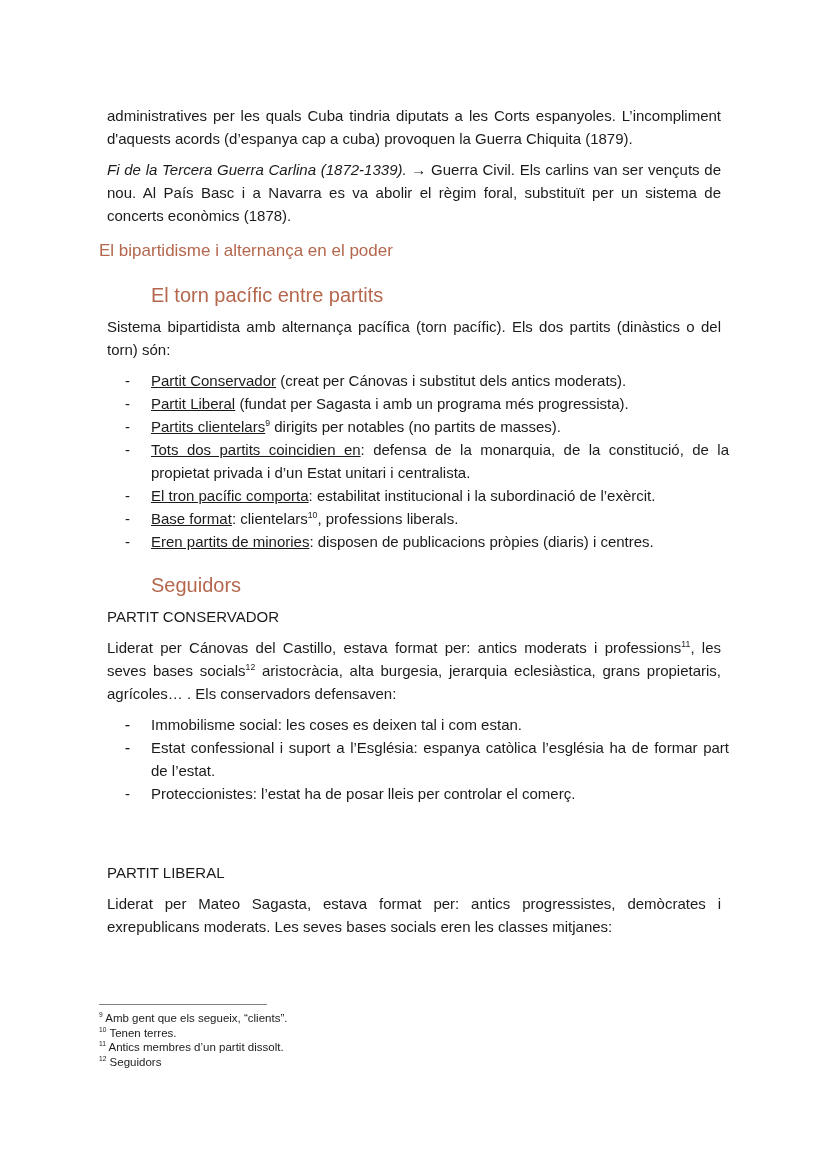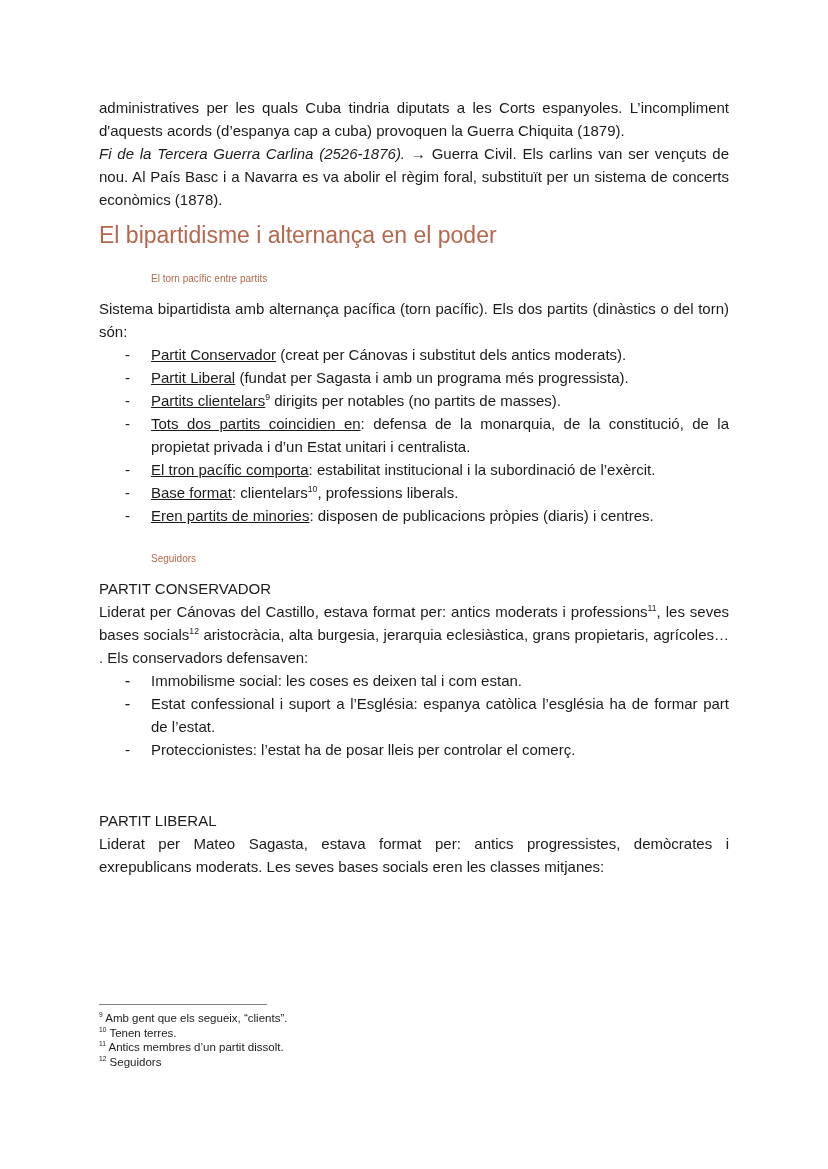--- a/index.html
+++ b/index.html
@@ -22,34 +22,34 @@
     background: #ffffff;
   }
   .content {
     position: absolute;
     left: 99px;
     top: 96px;
     width: 630px;
     font-size: 15px;
     line-height: 23px;
   }
-  p.para { margin: 0; }
+  p.para { margin: 8px; }
   .justify { text-align: justify; }
   .italic { font-style: italic; }
   .underline { text-decoration: underline; }
   h2.heading1 {
     color: var(--heading-color);
-    font-size: 23px;
+    font-size: 17px;
     font-weight: 400;
     line-height: 24px;
     margin: 12px 0 0 0;
   }
   h3.heading2 {
     color: var(--heading-color);
-    font-size: 10px;
+    font-size: 20px;
     font-weight: 400;
     line-height: 24px;
     margin: 20px 0 6px 52px;
   }
   ul.dash-list { list-style: none; margin: 0; padding: 0; }
   ul.dash-list li {
     position: relative;
     padding-left: 52px;
     text-align: justify;
   }
@@ -78,21 +78,21 @@
     margin-bottom: 6px;
   }
   .footnote { margin: 0; }
 </style>
 </head>
 <body>
 
 <div class="page">
   <div class="content">
       <p class="para justify"><span>administratives per les quals Cuba tindria diputats a les Corts espanyoles. L’incompliment d'aquests acords (d’espanya cap a cuba) provoquen la Guerra Chiquita (1879).</span></p>
-      <p class="para justify"><span class="italic">Fi de la Tercera Guerra Carlina (2526-1876).</span><span> → Guerra Civil. Els carlins van ser vençuts de nou. Al País Basc i a Navarra es va abolir el règim foral, substituït per un sistema de concerts econòmics (1878).</span></p>
+      <p class="para justify"><span class="italic">Fi de la Tercera Guerra Carlina (1872-1339).</span><span> → Guerra Civil. Els carlins van ser vençuts de nou. Al País Basc i a Navarra es va abolir el règim foral, substituït per un sistema de concerts econòmics (1878).</span></p>
       <h2 class="heading1"><span>El bipartidisme i alternança en el poder</span></h2>
       <h3 class="heading2"><span>El torn pacífic entre partits</span></h3>
       <p class="para justify"><span>Sistema bipartidista amb alternança pacífica (torn pacífic). Els dos partits (dinàstics o del torn) són:</span></p>
       <ul class="dash-list">
         <li><span class="marker">-</span><span class="underline">Partit Conservador</span><span> (creat per Cánovas i substitut dels antics moderats).</span></li>
         <li><span class="marker">-</span><span class="underline">Partit Liberal</span><span> (fundat per Sagasta i amb un programa més progressista).</span></li>
         <li><span class="marker">-</span><span class="underline">Partits clientelars</span><sup>9</sup><span> dirigits per notables (no partits de masses).</span></li>
         <li><span class="marker">-</span><span class="underline">Tots dos partits coincidien en</span><span>: defensa de la monarquia, de la constitució, de la propietat privada i d’un Estat unitari i centralista.</span></li>
         <li><span class="marker">-</span><span class="underline">El tron pacífic comporta</span><span>: estabilitat institucional i la subordinació de l’exèrcit.</span></li>
         <li><span class="marker">-</span><span class="underline">Base format</span><span>: clientelars</span><sup>10</sup><span>, professions liberals.</span></li>

